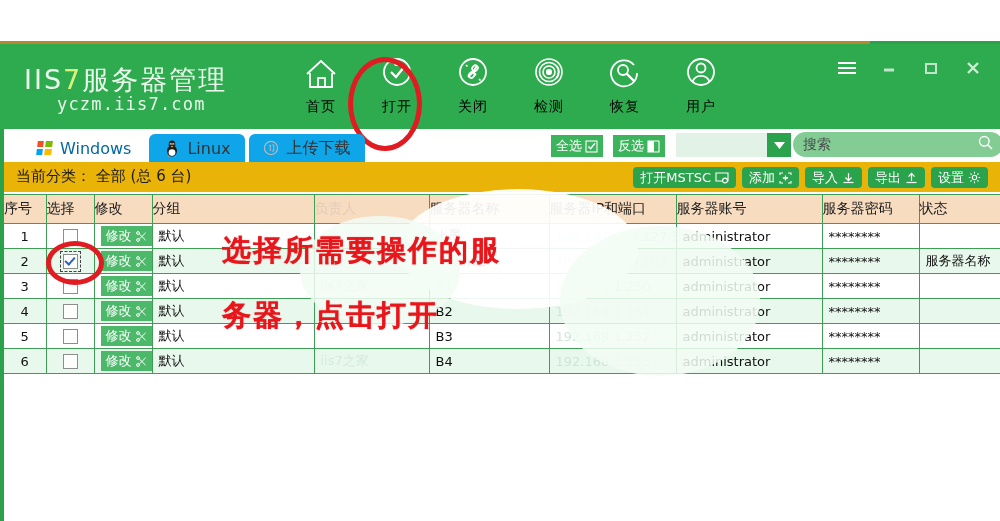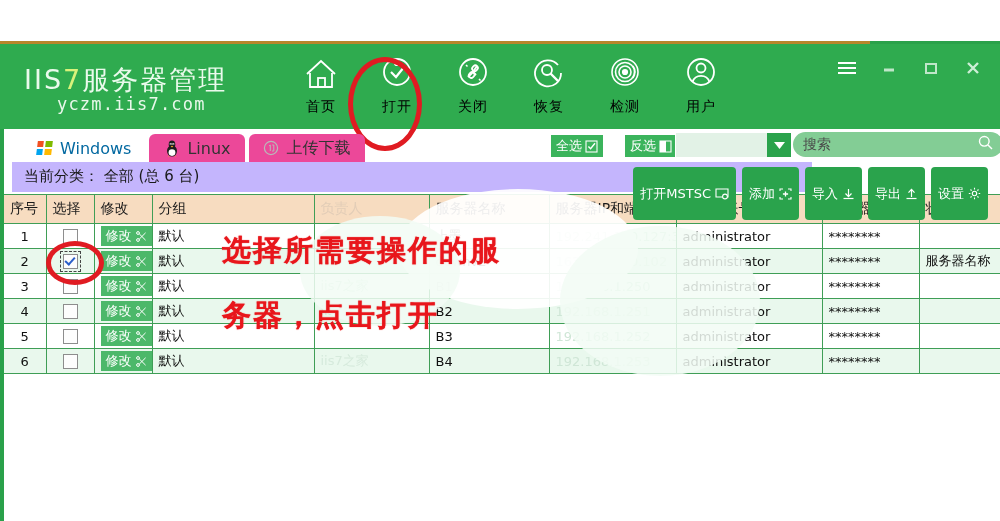--- a/index.html
+++ b/index.html
@@ -36,66 +36,66 @@
   .wb svg{display:block;}
 
   
   .band{position:absolute;left:0;top:88px;width:1000px;height:33px;background:#95d6a4;}
   .page{position:absolute;left:4px;top:88px;width:996px;height:429px;background:#fff;}
   .leftbar{position:absolute;left:0;top:88px;width:4px;height:429px;background:#2aa14a;}
 
   
   .tabs{position:absolute;left:22px;top:93px;display:flex;align-items:flex-end;gap:4px;z-index:6;}
   .tab{height:28px;padding:0 14px;display:flex;align-items:center;gap:7px;
-       border-radius:6px 6px 0 0;background:#ec4899;cursor:pointer;}
+       border-radius:6px 6px 0 0;background:#0ea5e9;cursor:pointer;}
   .tab.active{background:#ffffff;}
   .tab-lb{font-size:16px;color:#333;font-family:"DejaVu Sans",sans-serif;}
   .tab.active .tab-lb{color:#0369a1;}
   .tab-ico{width:17px;height:17px;display:flex;align-items:center;justify-content:center;}
 
   
   .winlogo{width:15px;height:14px;position:relative;transform:skewX(-7deg);}
   .winlogo i{position:absolute;display:block;}
   .winlogo i:nth-child(1){left:0;top:0;width:6px;height:6px;background:#f25022;}
   .winlogo i:nth-child(2){left:8px;top:0;width:7px;height:6px;background:#7fba00;}
   .winlogo i:nth-child(3){left:0;top:8px;width:6px;height:6px;background:#00a4ef;}
   .winlogo i:nth-child(4){left:8px;top:8px;width:7px;height:6px;background:#ffb900;}
 
   
-  .selbtns{position:absolute;top:93px;left:550px;display:flex;gap:20px;z-index:6;}
+  .selbtns{position:absolute;top:93px;left:550px;display:flex;gap:8px;z-index:6;}
   .selbtn{height:22px;padding:0 5px;display:flex;align-items:center;gap:3px;
       background:#3bb45c;border:1px solid #ffffff;color:#fff;font-size:13px;cursor:pointer;
       font-family:"DejaVu Sans",sans-serif;}
   .selbtn svg{display:block;}
 
   .ddl{position:absolute;top:91px;left:675px;width:115px;height:24px;background:#e2f2e6;
        border:1px solid #ffffff;display:flex;z-index:6;cursor:pointer;}
   .ddl .fill{flex:1;}
   .ddl .arw{width:24px;background:#2aa34c;display:flex;align-items:center;justify-content:center;}
 
   .search{position:absolute;top:91px;left:793px;width:190px;height:25px;border-radius:13px;
      background:#83cd95;display:flex;align-items:center;padding:0 10px;z-index:6;cursor:text;}
   .search .ph{flex:1;font-size:14px;color:#4b4b4b;font-family:"DejaVu Sans",sans-serif;}
 
   
-  .catrow{position:absolute;left:12px;top:121px;width:800px;height:30px;background:#c4b5fd;}
+  .catrow{position:absolute;left:4px;top:121px;width:996px;height:30px;background:#eab308;}
   .cat{position:absolute;left:12px;top:5px;font-size:15px;color:#1a1a1a;font-family:"DejaVu Sans",sans-serif;}
 
   
   .acts{position:absolute;top:126px;right:12px;display:flex;gap:6px;z-index:6;}
-  .abtn{height:21px;padding:16px 7px;border-radius:4px;background:#2aa34c;color:#fff;font-size:13px;
+  .abtn{height:21px;padding:0 7px;border-radius:4px;background:#2aa34c;color:#fff;font-size:13px;
         display:flex;align-items:center;gap:4px;cursor:pointer;font-family:"DejaVu Sans",sans-serif;
         white-space:nowrap;}
   .abtn svg{display:block;}
 
   
   .tbl{position:absolute;left:4px;top:153px;width:996px;}
   table{border-collapse:collapse;width:996px;table-layout:fixed;}
   thead th{background:#f7dcc0;height:28px;font-size:14px;font-weight:400;color:#1a1a1a;
-     text-align:left;padding:0 6px;border-right:1px solid #3f9e56;
+     text-align:left;padding:0 0;border-right:1px solid #3f9e56;
      font-family:"DejaVu Sans",sans-serif;}
   thead th:last-child{border-right:none;}
   thead tr{border-top:1px solid #3f9e56;border-bottom:1px solid #3f9e56;}
   tbody td{height:24px;font-size:13px;color:#111;padding:0 6px;
      border-right:1px solid #3f9e56;border-bottom:1px solid #3f9e56;
      font-family:"DejaVu Sans",sans-serif;white-space:nowrap;overflow:hidden;}
   tbody td:last-child{border-right:none;}
   tbody tr:nth-child(odd){background:#ffffff;}
   tbody tr:nth-child(even){background:#e9f8ed;}
   td.c-idx{text-align:center;}
@@ -181,40 +181,40 @@
             <rect x="17.5" y="21" width="6" height="5" rx="2.5" transform="rotate(-45 20 23)"></rect>
             <rect x="21.5" y="14" width="6" height="5" rx="2.5" transform="rotate(-45 24 17)"></rect>
             <path d="M15 13 l1.5 1.5 M28 27 l1.5 1.5" stroke-width="1.5"></path>
           </svg>
         </span>
         <span class="nav-lb">关闭</span>
       </div>
 
       <div class="nav-item">
         <span class="nav-ico">
-          <svg width="44" height="44" viewBox="0 0 44 44" fill="none" stroke="#ffffff" stroke-width="1.8">
-            <path d="M31 13 a13 13 0 1 0 3 8"></path>
-            <circle cx="20" cy="18" r="5"></circle>
-            <path d="M23.5 21.5 L31 29" stroke-width="2.4"></path>
-          </svg>
-        </span>
-        <span class="nav-lb">恢复</span>
-      </div>
-
-      <div class="nav-item">
-        <span class="nav-ico">
           <svg width="44" height="44" viewBox="0 0 44 44" fill="none" stroke="#ffffff" stroke-width="1.6">
             <circle cx="22" cy="20" r="13"></circle>
             <circle cx="22" cy="20" r="9.5"></circle>
             <circle cx="22" cy="20" r="6"></circle>
             <circle cx="22" cy="20" r="2.3" fill="#ffffff"></circle>
             <path d="M30 14 a10 10 0 0 1 0 12" stroke-width="1.4"></path>
           </svg>
         </span>
         <span class="nav-lb">检测</span>
+      </div>
+
+      <div class="nav-item">
+        <span class="nav-ico">
+          <svg width="44" height="44" viewBox="0 0 44 44" fill="none" stroke="#ffffff" stroke-width="1.8">
+            <path d="M31 13 a13 13 0 1 0 3 8"></path>
+            <circle cx="20" cy="18" r="5"></circle>
+            <path d="M23.5 21.5 L31 29" stroke-width="2.4"></path>
+          </svg>
+        </span>
+        <span class="nav-lb">恢复</span>
       </div>
 
       <div class="nav-item">
         <span class="nav-ico">
           <svg width="44" height="44" viewBox="0 0 44 44" fill="none" stroke="#ffffff" stroke-width="1.8">
             <circle cx="22" cy="20" r="13"></circle>
             <circle cx="22" cy="16" r="4.5"></circle>
             <path d="M13.5 30 a9 9 0 0 1 17 0"></path>
           </svg>
         </span>

